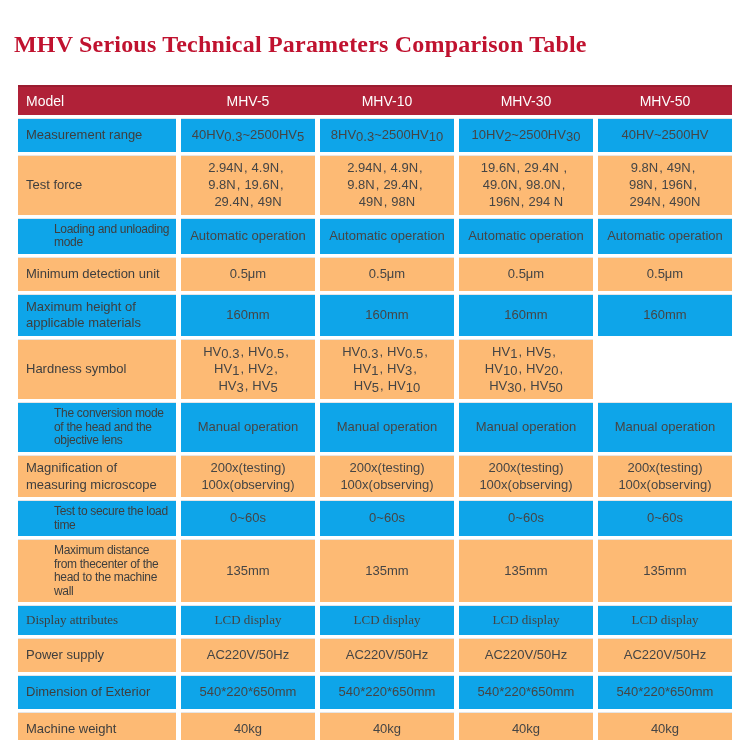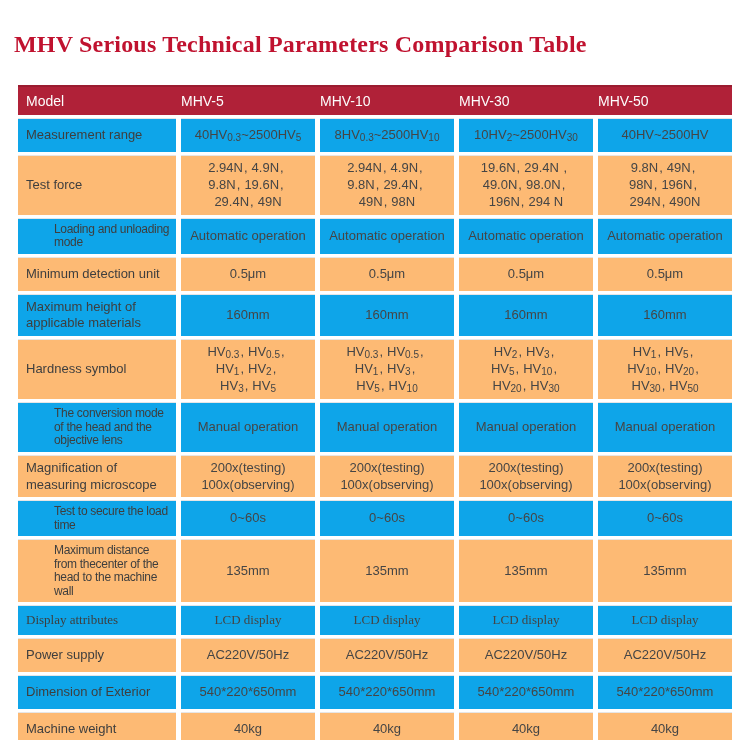--- a/index.html
+++ b/index.html
@@ -14,40 +14,40 @@
     font-weight:bold; font-size:24px; letter-spacing:0.2px;
     color:#c0122f;
   }
   .spec-table { margin:16px 18px; }
   .header-row {
     display:grid; grid-template-columns:158px repeat(4,1fr); column-gap:5px;
     background:#b02138; border-top:2px solid #9a1c30;
     height:28px; align-items:center;
     color:#fdfdfd; font-size:14px;
   }
-  .header-cell { text-align:left; }
+  .header-cell { text-align:center; }
   .header-cell.first { text-align:left; padding-left:8px; }
   .row {
     display:grid; grid-template-columns:158px repeat(4,1fr); column-gap:5px;
     margin-top:3px;
   }
   .cell {
     display:flex; align-items:center; justify-content:center;
     text-align:center; padding:4px 3px; border-top:1px solid #e6e6e6;
     font-size:13px; color:#454545; line-height:1.3;
   }
   .row.gray .cell { background:#0ea5e9; }
   .row.white .cell { background:#fdba74; }
   .cell.label-cell {
     justify-content:flex-start; text-align:left; padding-left:8px;
     color:#3e3e3e;
   }
   .row.condensed .label-cell { font-size:12px; letter-spacing:-0.3px; line-height:1.12;padding-left:36px; }
   .ln { display:block; }
-  sub { font-size:10px; line-height:0; vertical-align:-2px; letter-spacing:0; }
+  sub { font-size:13px; line-height:0; vertical-align:-2px; letter-spacing:0; }
   .idc { margin:0 4px 0 1px; }
 </style>
 </head>
 <body>
 
 <h1 class="page-title" style="color: rgb(192, 18, 47);">MHV Serious Technical Parameters Comparison Table</h1>
 
 <div class="spec-table">
   <div class="header-row" id="header-row" style="background: rgb(176, 33, 56); color: rgb(253, 253, 253);">
       <div class="header-cell first">Model</div>
@@ -215,27 +215,20 @@
         </div>
         <div class="cell">
           <span>
             <span class="ln">HV<sub>0.3</sub><span class="idc">,</span>HV<sub>0.5</sub><span class="idc">,</span></span>
             <span class="ln">HV<sub>1</sub><span class="idc">,</span>HV<sub>3</sub><span class="idc">,</span></span>
             <span class="ln">HV<sub>5</sub><span class="idc">,</span>HV<sub>10</sub></span>
           </span>
         </div>
         <div class="cell">
           <span>
-            <span class="ln">HV<sub>2</sub><span class="idc">,</span>HV<sub>3</sub><span class="idc">,</span></span>
-            <span class="ln">HV<sub>5</sub><span class="idc">,</span>HV<sub>10</sub><span class="idc">,</span></span>
-            <span class="ln">HV<sub>20</sub><span class="idc">,</span>HV<sub>30</sub></span>
-          </span>
-        </div>
-        <div class="cell">
-          <span>
             <span class="ln">HV<sub>1</sub><span class="idc">,</span>HV<sub>5</sub><span class="idc">,</span></span>
             <span class="ln">HV<sub>10</sub><span class="idc">,</span>HV<sub>20</sub><span class="idc">,</span></span>
             <span class="ln">HV<sub>30</sub><span class="idc">,</span>HV<sub>50</sub></span>
           </span>
         </div>
       </div>
       <div class="row gray condensed" style="min-height: 34px;">
         <div class="cell label-cell">
           <span>
             <span class="ln">The conversion mode of the head and the objective lens</span>

